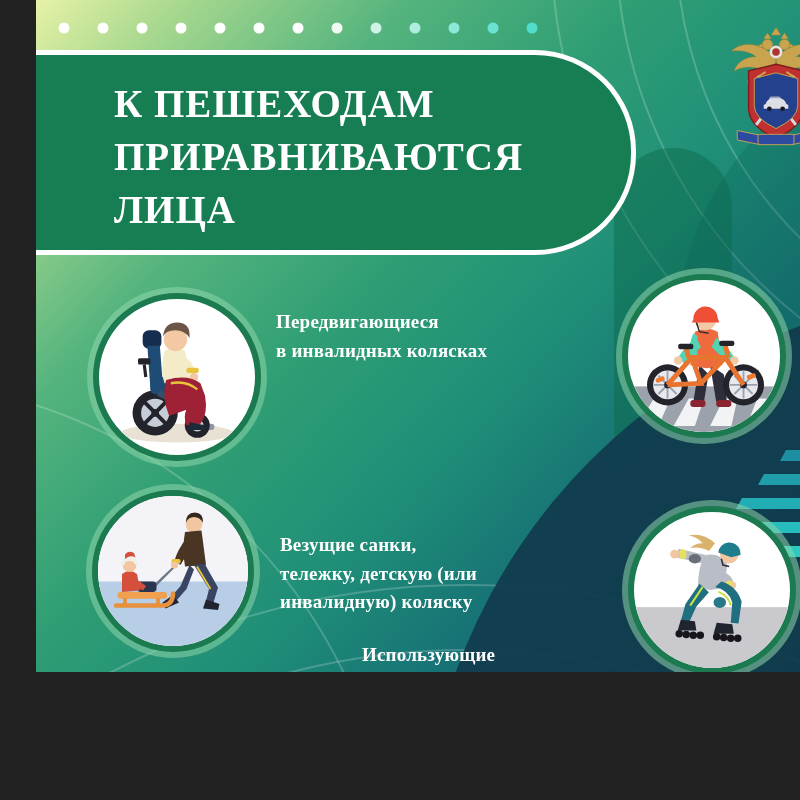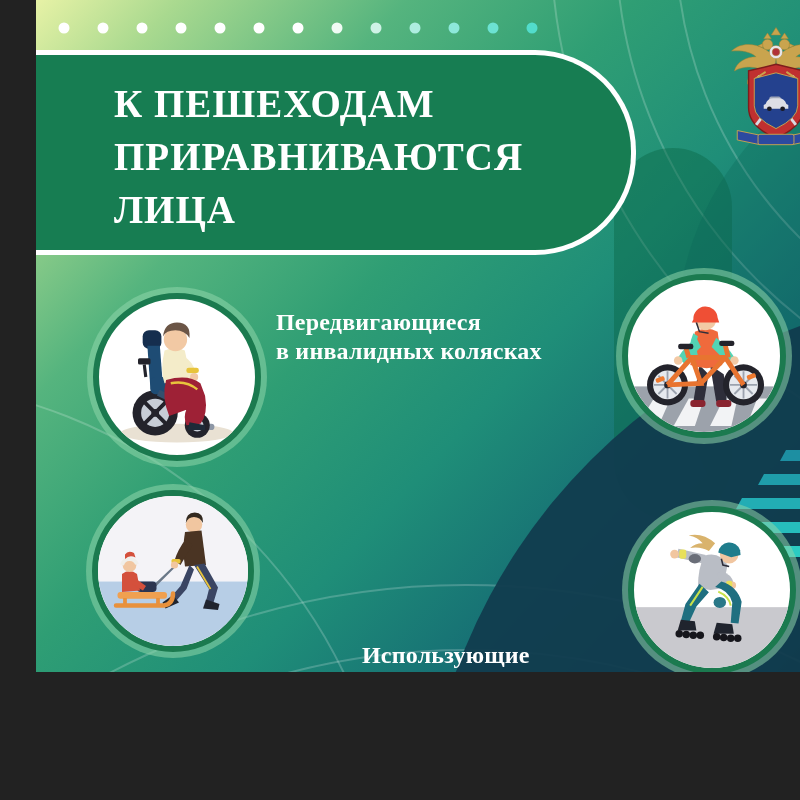--- a/index.html
+++ b/index.html
@@ -32,21 +32,21 @@
     overflow:hidden;
   }
   .medallion svg { display:block; width:100%; height:100%; }
   #med-wheelchair { left:57px;  top:293px; width:168px; height:168px; }
   #med-bike       { left:586px; top:274px; width:164px; height:164px; }
   #med-sled       { left:56px;  top:490px; width:162px; height:162px; }
   #med-skater     { left:592px; top:506px; width:168px; height:168px; }
 
   .caption {
     position:absolute; color:#ffffff; font-weight:800;
-    font-size:24px; line-height:28.5px; white-space:pre-line;
+    font-size:19px; line-height:28.5px; white-space:pre-line;
     letter-spacing:0.2px;
   }
   #cap-1 { left:240px; top:308px; }
   #cap-2 { left:268px; top:413px; }
   #cap-3 { left:244px; top:531px; }
   #cap-4 { left:326px; top:641px; }
 
   .emblem { position:absolute; left:688px; top:20px; width:104px; height:134px; }
 </style>
 </head>
@@ -295,18 +295,21 @@
         <circle cx="53" cy="80" r="2.4"></circle>
           <circle cx="57.5" cy="80.5" r="2.4"></circle>
         <circle cx="62" cy="81" r="2.4"></circle>
           <circle cx="66.5" cy="81" r="2.4"></circle>
       </g>
     </svg>
   </div>
 
   <div class="caption" id="cap-1">Передвигающиеся
 в инвалидных колясках</div>
+  <div class="caption" id="cap-3">Везущие санки,
+тележку, детскую (или
+инвалидную) коляску</div>
   <div class="caption" id="cap-4">Использующие
 для передвижения
 роликовые коньки, велосипед
 и иные аналогичные средства</div>
 
 </div>
 
 </body></html>

